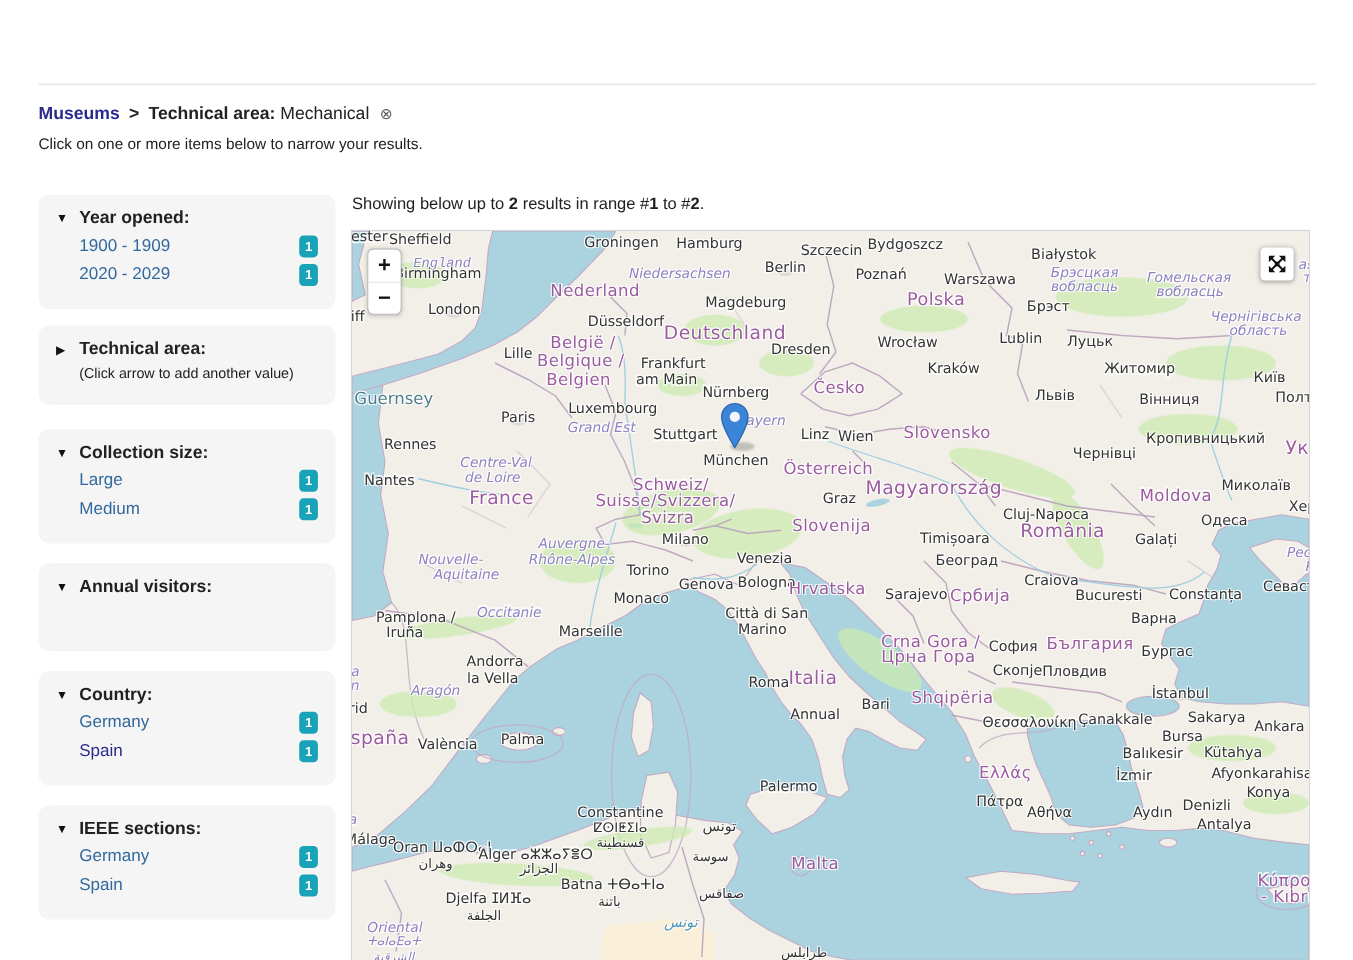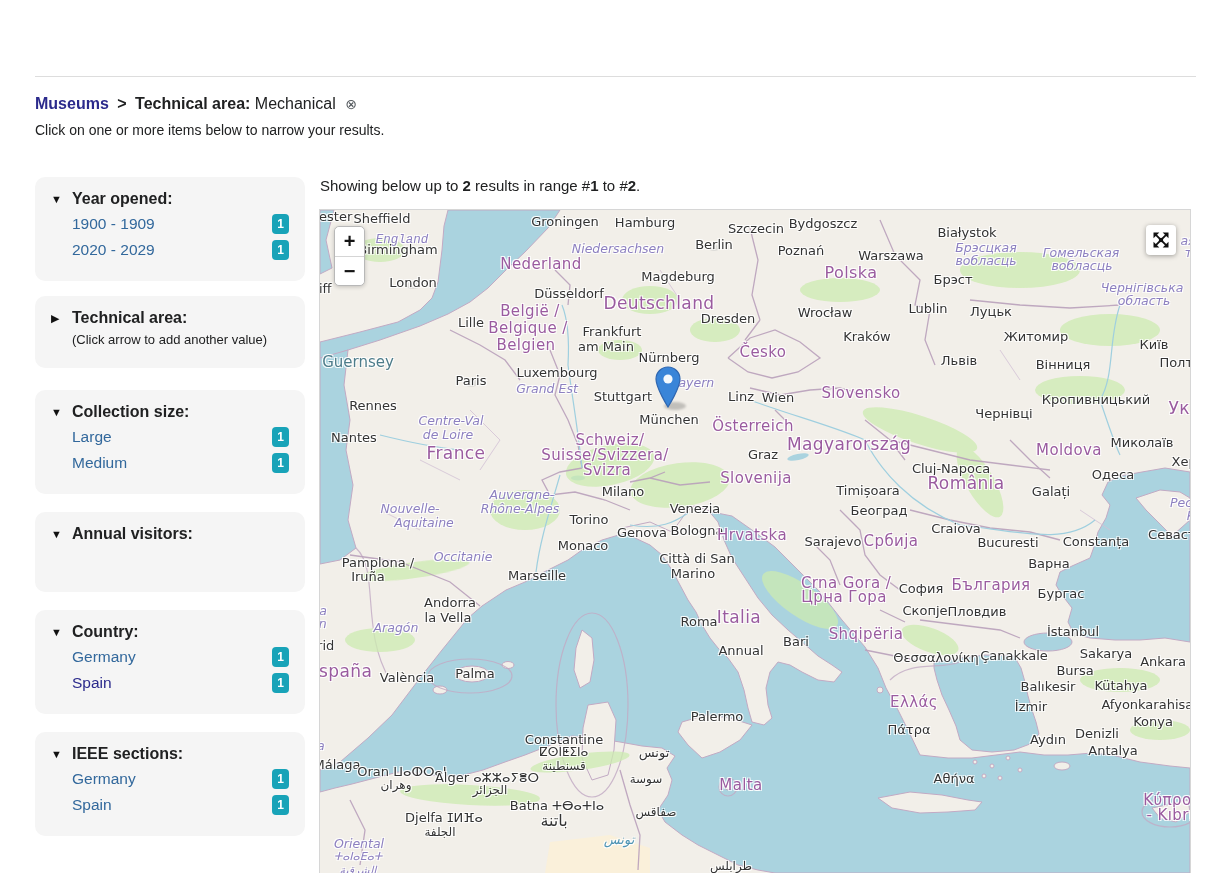--- a/index.html
+++ b/index.html
@@ -413,42 +413,42 @@
         <div class="lbl lbl-c" style="left: 244px; top: 542px; font-size: 12px;">ⵇⵙⵏⵟⵉⵏⴰ</div>
         <div class="lbl lbl-c" style="left: 244px; top: 556px; font-size: 12px;">قسنطينة</div>
         <div class="lbl lbl-c" style="left: 334px; top: 542px; font-size: 13px;">تونس</div>
         <div class="lbl lbl-c" style="left: 82px; top: 561px;">Oran ⵡⴰⵀⵔⴰⵏ</div>
         <div class="lbl lbl-c" style="left: 76px; top: 575px; font-size: 12px;">وهران</div>
         <div class="lbl lbl-c" style="left: 167px; top: 567px;">Alger ⴰⵣⵣⴰⵢⴻⵔ</div>
         <div class="lbl lbl-c" style="left: 170px; top: 580px; font-size: 12px;">الجزائر</div>
         <div class="lbl lbl-c" style="left: 326px; top: 569px; font-size: 12px;">سوسة</div>
         <div class="lbl lbl-C" style="left: 421px; top: 575px;">Malta</div>
         <div class="lbl lbl-c" style="left: 237px; top: 595px;">Batna ⵜⴱⴰⵜⵏⴰ</div>
-        <div class="lbl lbl-c" style="left: 234px; top: 610px; font-size: 16px;">باتنة</div>
+        <div class="lbl lbl-c" style="left: 234px; top: 610px; font-size: 12px;">باتنة</div>
         <div class="lbl lbl-c" style="left: 336px; top: 602px; font-size: 12px;">صفاقس</div>
         <div class="lbl lbl-c" style="left: 124px; top: 607px;">Djelfa ⵊⵍⴼⴰ</div>
         <div class="lbl lbl-c" style="left: 120px; top: 622px; font-size: 12px;">الجلفة</div>
         <div class="lbl lbl-r" style="left: 39px; top: 633px;">Oriental</div>
         <div class="lbl lbl-r" style="left: 38px; top: 646px; font-size: 11px;">ⵜⴰⵏⴰⴹⴰⵜ</div>
         <div class="lbl lbl-r" style="left: 38px; top: 660px; font-size: 11px;">الشرقية</div>
         <div class="lbl lbl-w" style="left: 299px; top: 629px;">تونس</div>
         <div class="lbl lbl-c" style="left: 411px; top: 656px; font-size: 12px;">طرابلس</div>
         <div class="lbl lbl-c" style="left: 616px; top: 447px;">Θεσσαλονίκη</div>
         <div class="lbl lbl-c" style="left: 694px; top: 445px;">Çanakkale</div>
         <div class="lbl lbl-c" style="left: 786px; top: 443px;">Sakarya</div>
         <div class="lbl lbl-c" style="left: 843px; top: 451px;">Ankara</div>
         <div class="lbl lbl-c" style="left: 755px; top: 460px;">Bursa</div>
         <div class="lbl lbl-c" style="left: 728px; top: 476px;">Balıkesir</div>
         <div class="lbl lbl-c" style="left: 801px; top: 475px;">Kütahya</div>
         <div class="lbl lbl-C" style="left: 594px; top: 492px;">Ελλάς</div>
         <div class="lbl lbl-c" style="left: 711px; top: 496px;">İzmir</div>
         <div class="lbl lbl-c" style="left: 830px; top: 494px;">Afyonkarahisar</div>
         <div class="lbl lbl-c" style="left: 833px; top: 511px;">Konya</div>
         <div class="lbl lbl-c" style="left: 589px; top: 519px;">Πάτρα</div>
-        <div class="lbl lbl-c" style="left: 634px; top: 529px; margin-top: 39px;">Αθήνα</div>
+        <div class="lbl lbl-c" style="left: 634px; top: 529px;">Αθήνα</div>
         <div class="lbl lbl-c" style="left: 728px; top: 529px;">Aydın</div>
         <div class="lbl lbl-c" style="left: 777px; top: 523px;">Denizli</div>
         <div class="lbl lbl-c" style="left: 793px; top: 540px;">Antalya</div>
         <div class="lbl lbl-C" style="left: 852px; top: 590px;">Κύπρος</div>
         <div class="lbl lbl-C" style="left: 854px; top: 605px;">- Kıbrıs</div>
       </div>
 
     <div class="marker-shadow"></div>
     <svg class="marker" width="26" height="42" viewBox="0 0 26 42">
       <path d="M13,1 C6.4,1 1,6.4 1,13 C1,22 13,41 13,41 C13,41 25,22 25,13 C25,6.4 19.6,1 13,1 Z" fill="#3a85d8" stroke="#2f66b0" stroke-width="1.2"></path>

